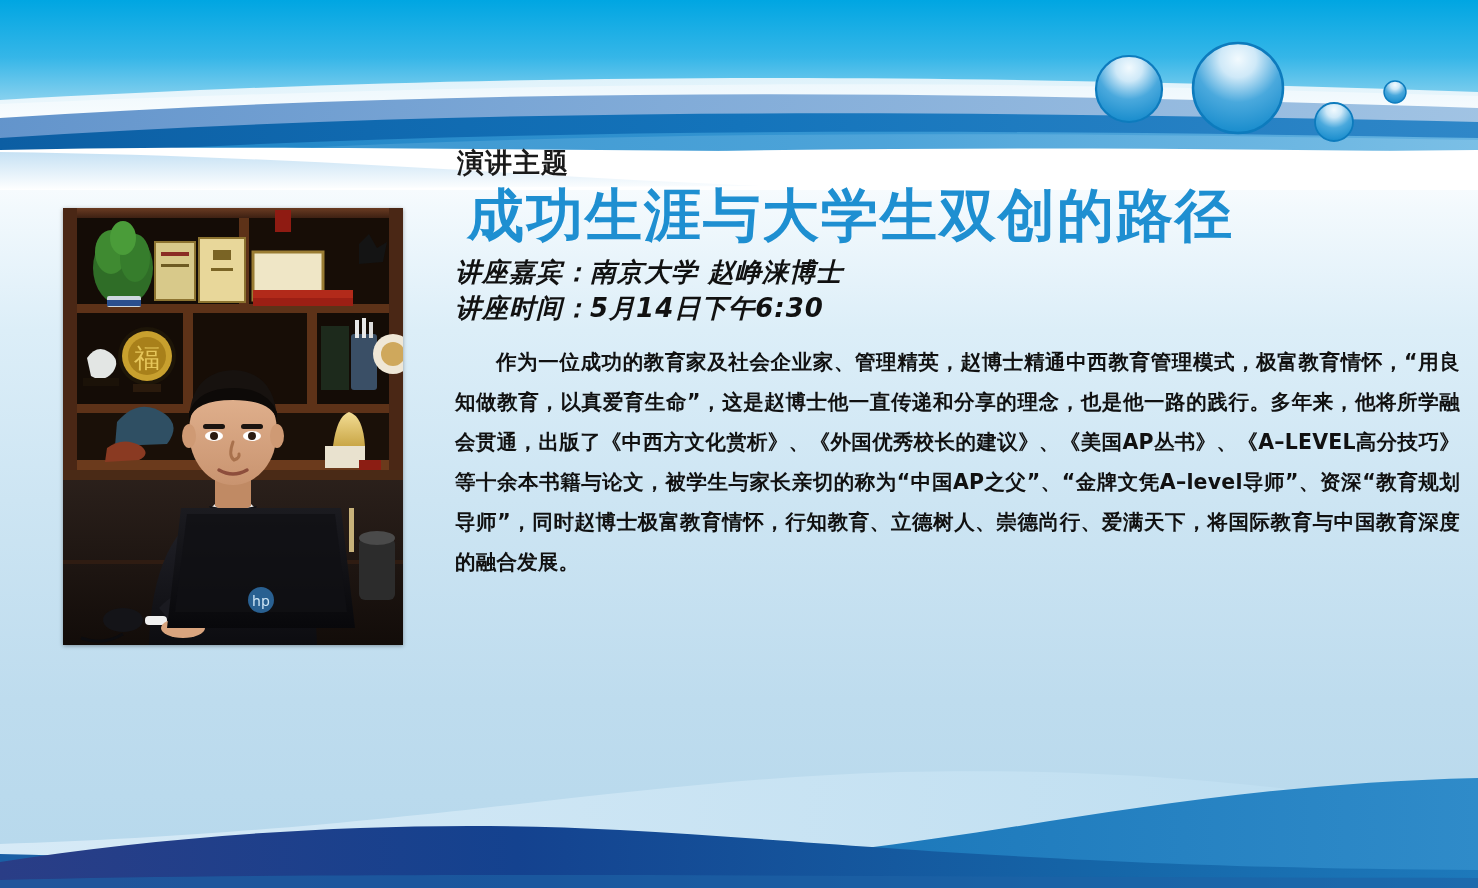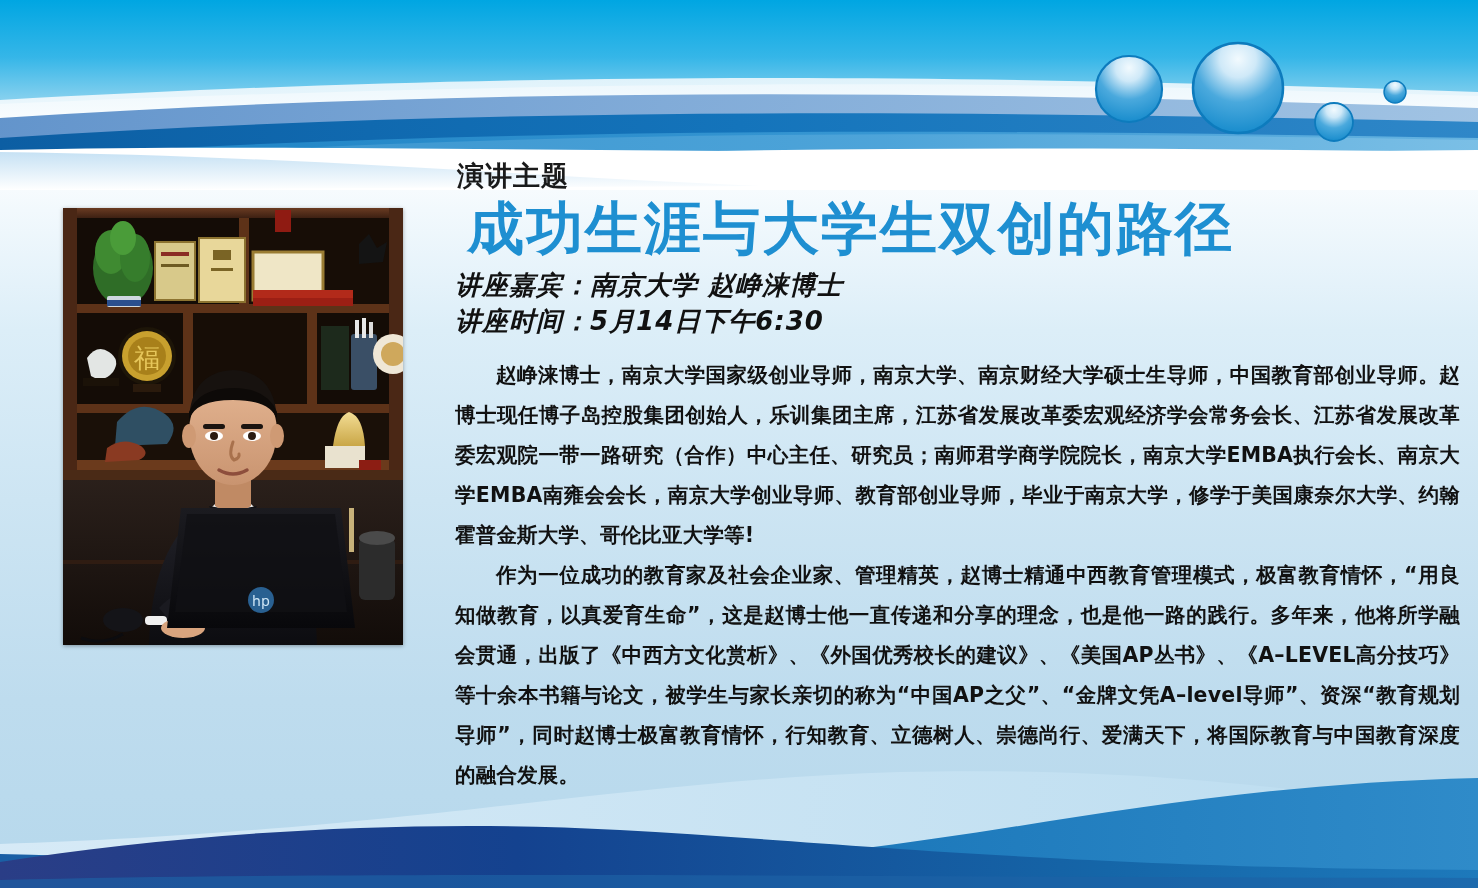--- a/index.html
+++ b/index.html
@@ -55,21 +55,21 @@
     background: #2a1b12;
     box-shadow: 0 1px 4px rgba(0,0,0,0.35);
     overflow: hidden;
   }
   .photo-frame svg { display: block; }
 
   
   .content {
     position: absolute;
     left: 455px;
-    top: 161px;
+    top: 148px;
     width: 1005px;
   }
   .kicker {
     font-size: 27px;
     font-weight: 700;
     color: #1a1a1a;
     letter-spacing: 1px;
     line-height: 1.1;
     margin: 0 0 6px 2px;
   }
@@ -335,21 +335,20 @@
     <div class="meta">
       <div class="meta-line">
         <span>讲座嘉宾：</span><span>南京大学 赵峥涞博士</span>
       </div>
       <div class="meta-line">
         <span>讲座时间：</span><span>5月14日下午6:30</span>
       </div>
     </div>
 
     <div class="body-copy">
-      <p class="para">赵峥涞博士，南京大学国家级创业导师，南京大学、南京财经大学硕士生导师，中国教育部创业导师。赵博士现任博子岛控股集团创始人，乐训集团主席，江苏省发展改革委宏观经济学会常务会长、江苏省发展改革委宏观院一带一路研究（合作）中心主任、研究员；南师君学商学院院长，南京大学EMBA执行会长、南京大学EMBA南雍会会长，南京大学创业导师、教育部创业导师，毕业于南京大学，修学于美国康奈尔大学、约翰霍普金斯大学、哥伦比亚大学等!</p>
       <p class="para">作为一位成功的教育家及社会企业家、管理精英，赵博士精通中西教育管理模式，极富教育情怀，“用良知做教育，以真爱育生命”，这是赵博士他一直传递和分享的理念，也是他一路的践行。多年来，他将所学融会贯通，出版了《中西方文化赏析》、《外国优秀校长的建议》、《美国AP丛书》、《A–LEVEL高分技巧》等十余本书籍与论文，被学生与家长亲切的称为“中国AP之父”、“金牌文凭A–level导师”、资深“教育规划导师”，同时赵博士极富教育情怀，行知教育、立德树人、崇德尚行、爱满天下，将国际教育与中国教育深度的融合发展。</p>
     </div>
 
   </div>
 
   <div class="footer-deco">
     <svg width="1478" height="130" viewBox="0 0 1478 130" xmlns="http://www.w3.org/2000/svg">
       <defs>
         <linearGradient id="navyG" x1="0" y1="0" x2="1" y2="0">
           <stop offset="0%" stop-color="#2a3d86"></stop>

